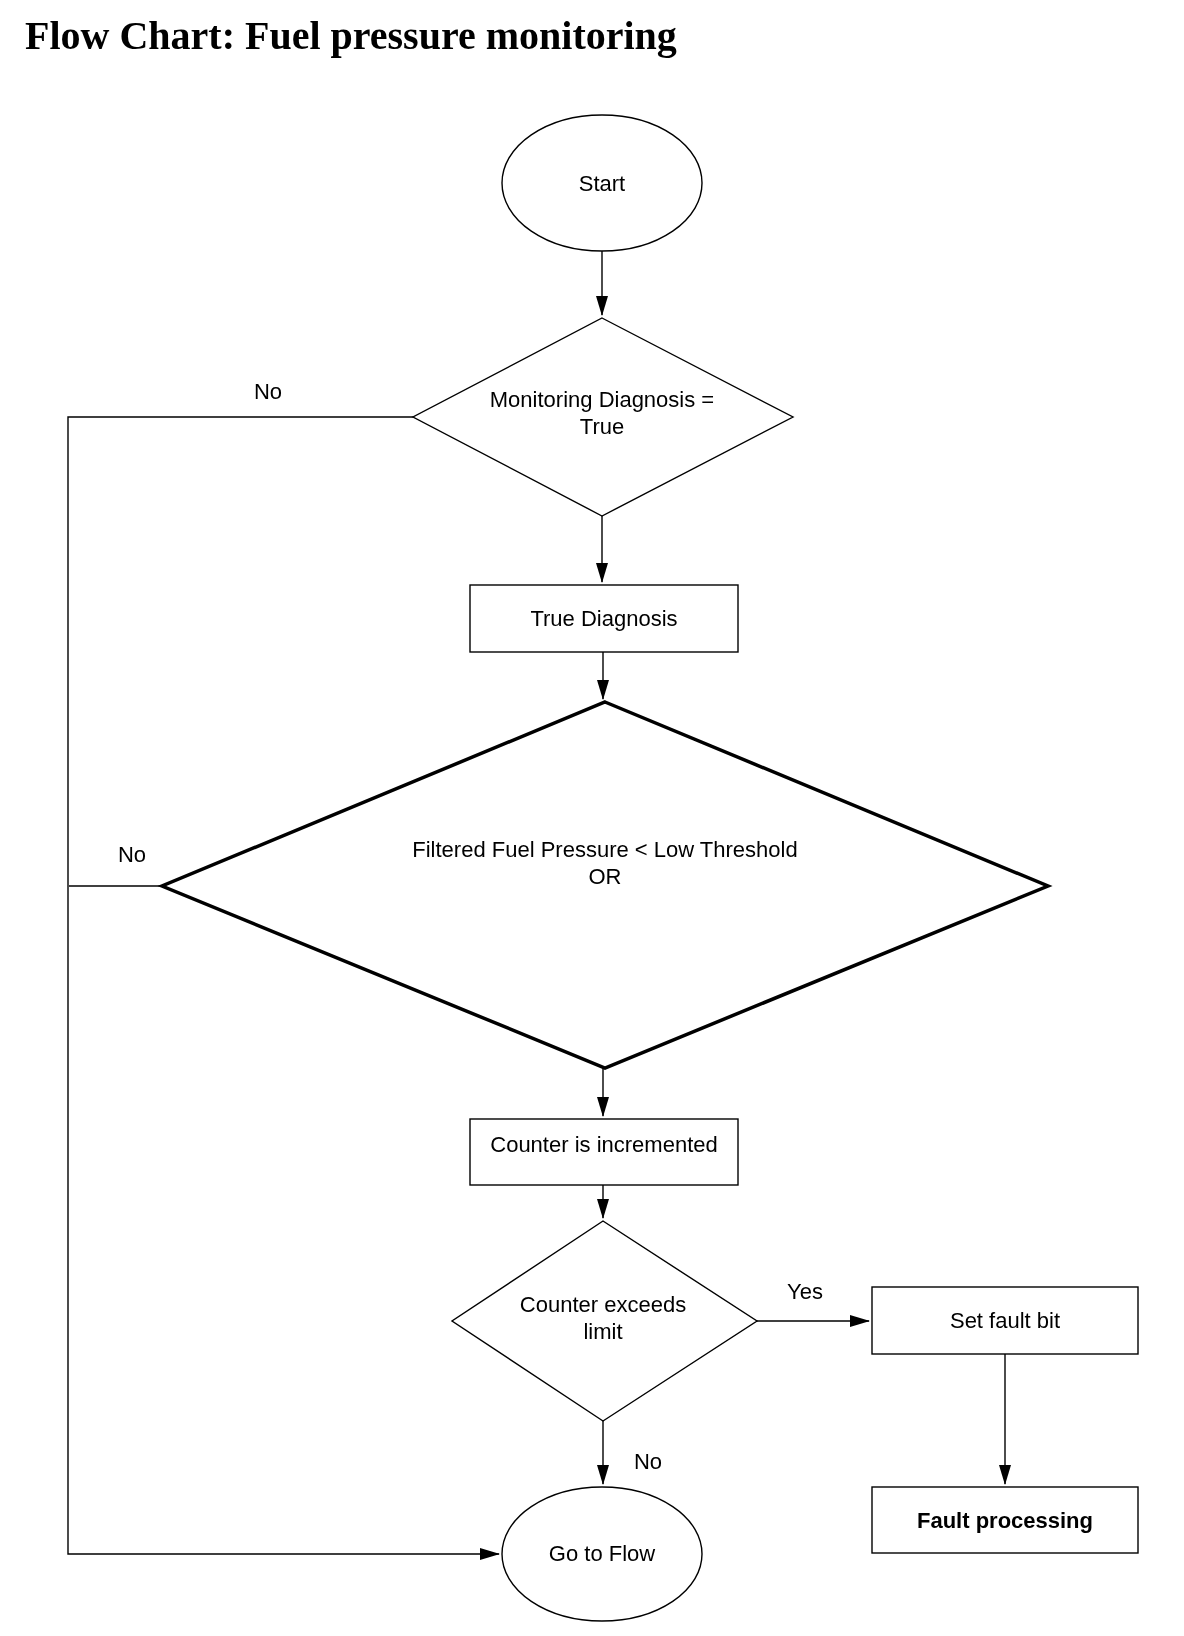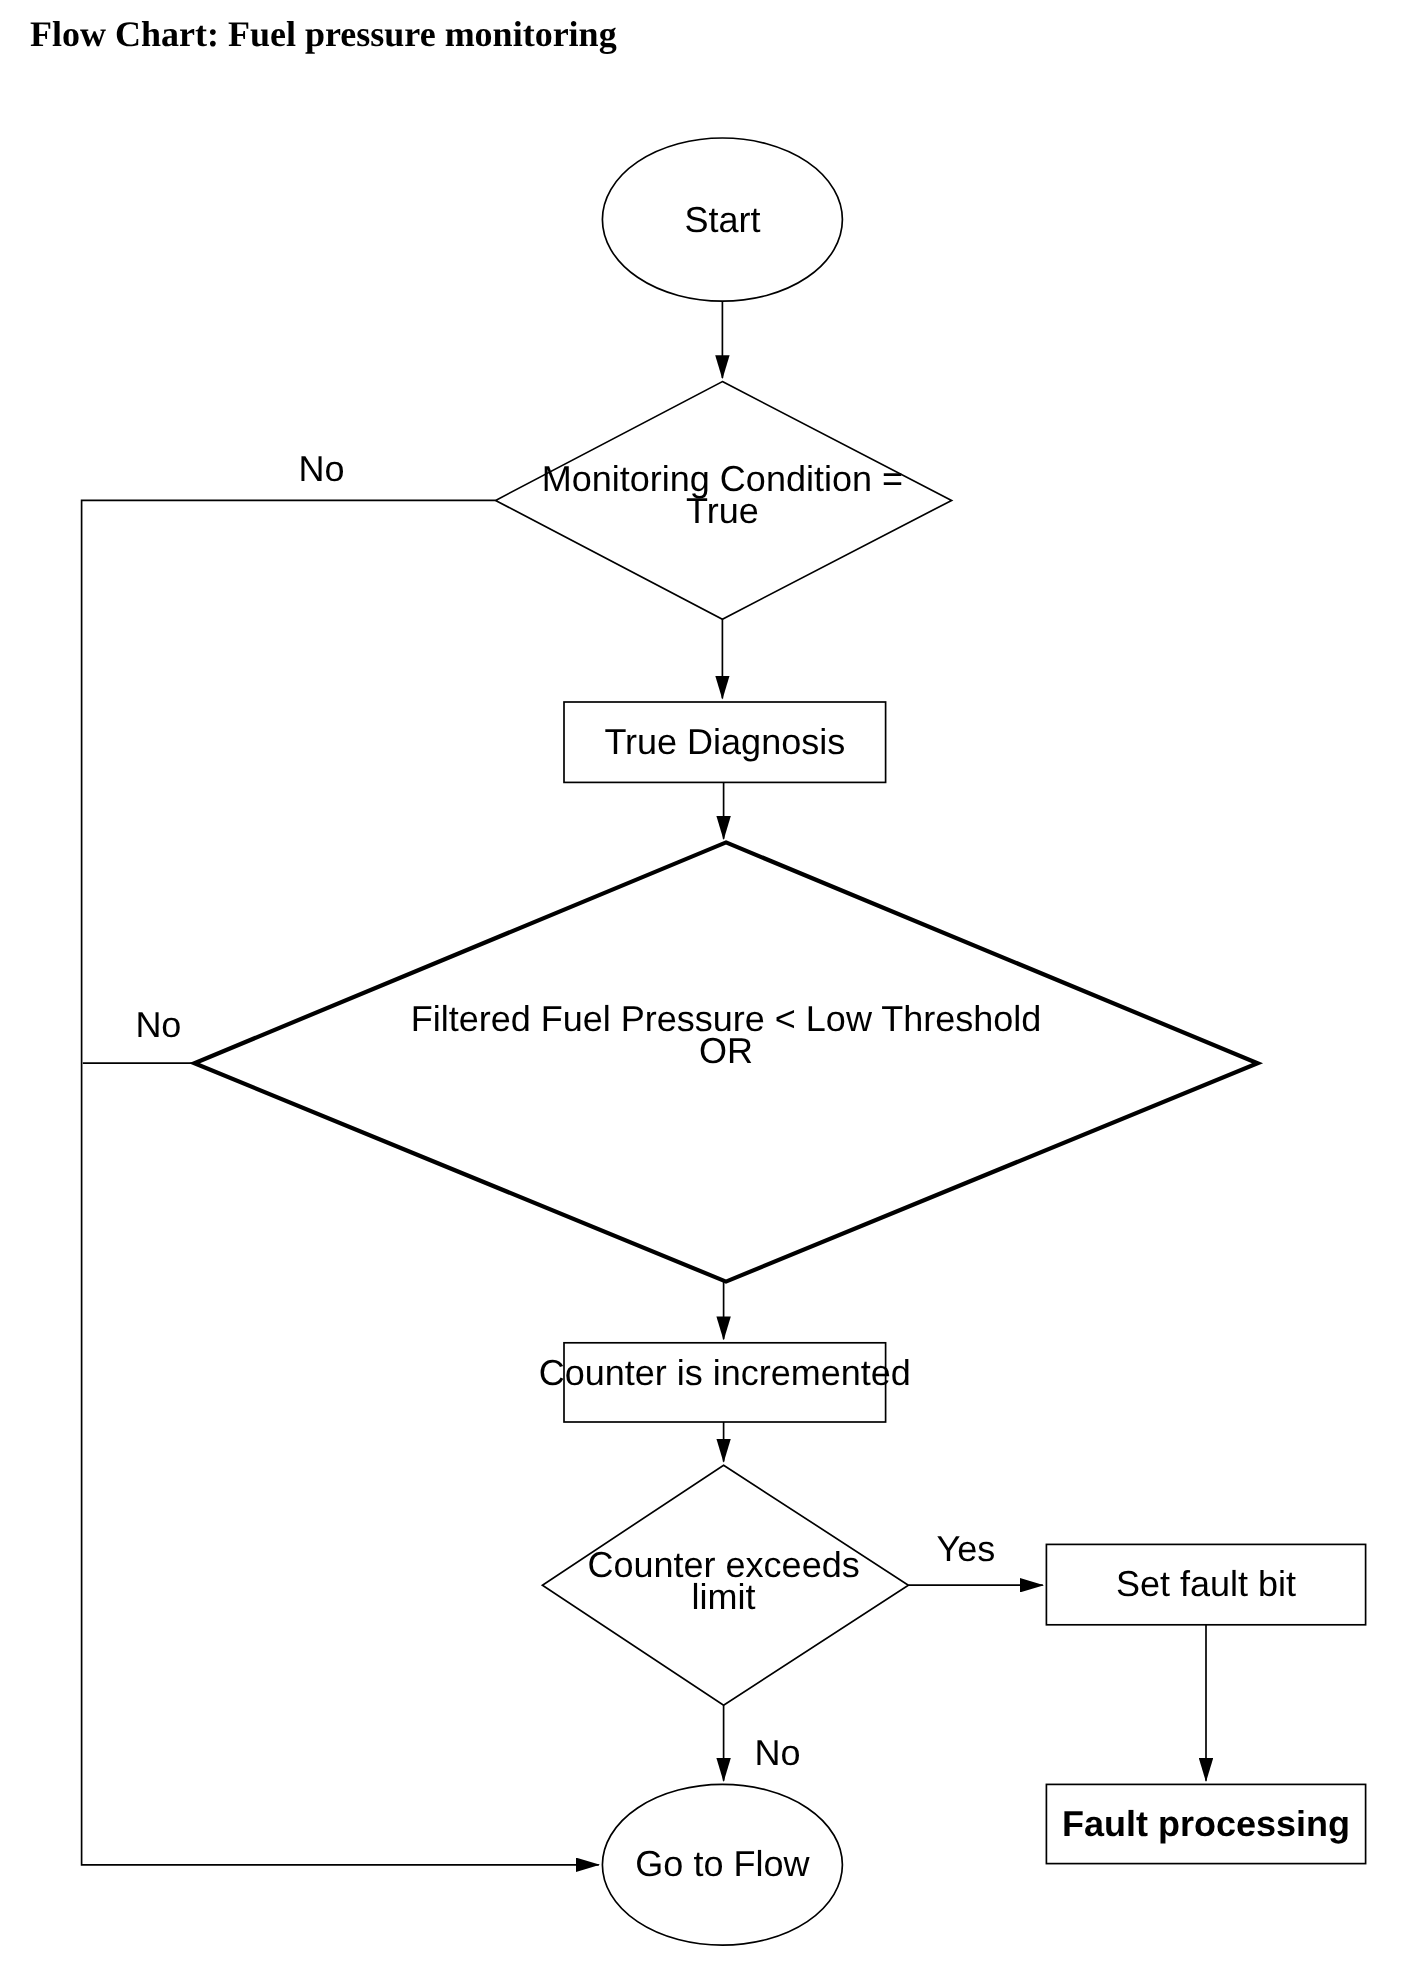--- a/index.html
+++ b/index.html
@@ -13,21 +13,21 @@
     background: #ffffff;
     overflow: hidden;
   }
 
   .page-title {
     position: absolute;
     left: 25px;
     top: 12px;
     font-family: "Liberation Serif", serif;
     font-weight: bold;
-    font-size: 30px;
+    font-size: 40px;
     color: #000;
     white-space: nowrap;
   }
 
   svg.flow {
     position: absolute;
     left: 0; top: 0;
     width: 1184px;
     height: 1636px;
   }
@@ -39,21 +39,21 @@
   }
   .shape.bold { stroke-width: 3.5; }
   .edge {
     fill: none;
     stroke: #000;
     stroke-width: 1.4;
   }
 
   .label {
     position: absolute;
-    font-size: 30px;
+    font-size: 22px;
     line-height: 27px;
     text-align: center;
     color: #000;
     white-space: nowrap;
   }
   .box-label {
     display: flex;
     align-items: center;
     justify-content: center;
     white-space: nowrap;
@@ -108,21 +108,21 @@
     <rect class="shape" x="470" y="1119" width="268" height="66"></rect>
     <polygon class="shape" points="603,1221 757,1321 603,1421 452,1321"></polygon>
     <rect class="shape" x="872" y="1287" width="266" height="67"></rect>
     <rect class="shape" x="872" y="1487" width="266" height="66"></rect>
     <ellipse class="shape" cx="602" cy="1554" rx="100" ry="67"></ellipse>
   </svg>
 
   <div class="label lbl-start">Start</div>
 
   <div class="label lbl-monitoring">
-    <div>Monitoring Condition =</div>
+    <div>Monitoring Diagnosis =</div>
     <div>True</div>
   </div>
 
   <div class="label box-label lbl-start-diagnosis">True Diagnosis</div>
 
   <div class="label lbl-pressure">
     <div>Filtered Fuel Pressure &lt; Low Threshold</div>
     <div>OR</div>
   </div>
 

